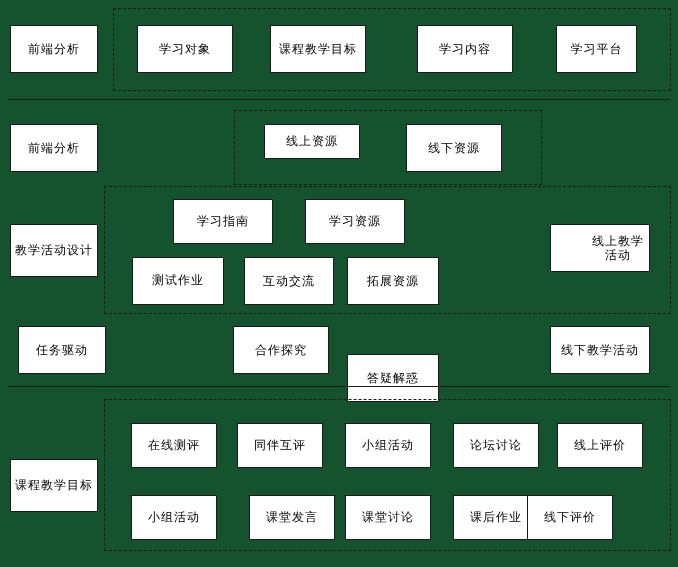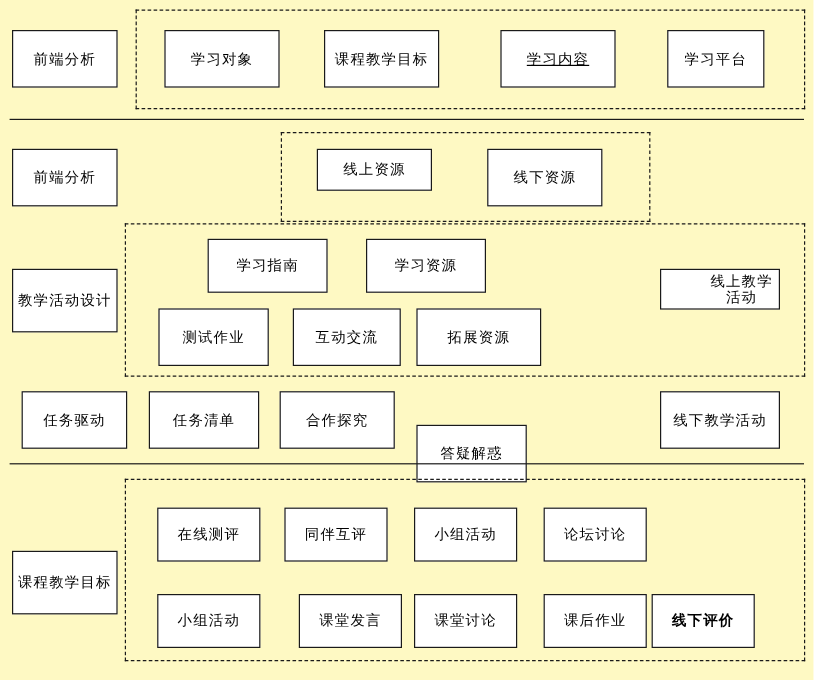--- a/index.html
+++ b/index.html
@@ -7,21 +7,21 @@
     padding: 0;
     background: #ffffff;
   }
   body {
     font-family: "Liberation Sans", sans-serif;
   }
   #canvas {
     position: relative;
     width: 678px;
     height: 567px;
-    background: #fef9c3;
+    background: #14532d;
     overflow: hidden;
   }
   .box {
     position: absolute;
     box-sizing: border-box;
     border: 1px solid #1a1a1a;
     background: #ffffff;
     display: flex;
     align-items: center;
     justify-content: center;
@@ -47,62 +47,62 @@
 <body>
 
 <div id="canvas">
 
   <div class="dash" style="left:113px; top:8px; width:558px; height:83px;"></div>
 
   <div class="box" style="left:10px; top:25px; width:88px; height:48px;">前端分析</div>
 
   <div class="box" style="left:137px; top:25px; width:96px; height:48px;">学习对象</div>
   <div class="box" style="left:270px; top:25px; width:96px; height:48px;">课程教学目标</div>
-  <div class="box" style="left:417px; top:25px; width:96px; height:48px;text-decoration:underline;">学习内容</div>
+  <div class="box" style="left:417px; top:25px; width:96px; height:48px;">学习内容</div>
   <div class="box" style="left:556px; top:25px; width:81px; height:48px;">学习平台</div>
 
   <div class="hline" style="left:8px; top:99px; width:662px;"></div>
 
   <div class="dash" style="left:234px; top:110px; width:308px; height:75px;"></div>
 
   <div class="box" style="left:10px; top:124px; width:88px; height:48px;">前端分析</div>
 
   <div class="box" style="left:264px; top:124px; width:96px; height:35px;">线上资源</div>
   <div class="box" style="left:406px; top:124px; width:96px; height:48px;">线下资源</div>
 
   <div class="dash" style="left:104px; top:186px; width:567px; height:128px;"></div>
 
   <div class="box" style="left:10px; top:224px; width:88px; height:53px;">教学活动设计</div>
 
   <div class="box" style="left:173px; top:199px; width:100px; height:45px;">学习指南</div>
   <div class="box" style="left:305px; top:199px; width:100px; height:45px;">学习资源</div>
 
-  <div class="box" style="left:132px; top:257px; width:92px; height:48px;">测试作业</div>
+  <div class="box" style="left:132px; top:257px; width:92px; height:48px;font-family:Liberation Mono, monospace;">测试作业</div>
   <div class="box" style="left:244px; top:257px; width:90px; height:48px;">互动交流</div>
-  <div class="box" style="left:347px; top:257px; width:104px; height:48px;">拓展资源</div>
+  <div class="box" style="left:347px; top:257px; width:92px; height:48px;">拓展资源</div>
 
-  <div class="box" style="left:550px; top:224px; width:100px; height:34px;padding-left:36px;">线上教学活动</div>
+  <div class="box" style="left:550px; top:224px; width:100px; height:48px;padding-left:36px;">线上教学活动</div>
 
   <div class="box" style="left:18px; top:326px; width:88px; height:48px;">任务驱动</div>
 
-  <div class="box" style="left:124px; top:326px; width:92px; height:48px;">任务清单</div>
   <div class="box" style="left:233px; top:326px; width:96px; height:48px;">合作探究</div>
   <div class="box" style="left:347px; top:326px; width:92px; height:48px;margin-top:28px;">答疑解惑</div>
   <div class="box" style="left:550px; top:326px; width:100px; height:48px;">线下教学活动</div>
 
   <div class="hline" style="left:8px; top:386px; width:662px;"></div>
 
   <div class="dash" style="left:104px; top:399px; width:567px; height:152px;"></div>
 
   <div class="box" style="left:10px; top:459px; width:88px; height:53px;">课程教学目标</div>
 
   <div class="box" style="left:131px; top:423px; width:86px; height:45px;">在线测评</div>
   <div class="box" style="left:237px; top:423px; width:86px; height:45px;">同伴互评</div>
   <div class="box" style="left:345px; top:423px; width:86px; height:45px;">小组活动</div>
   <div class="box" style="left:453px; top:423px; width:86px; height:45px;">论坛讨论</div>
+  <div class="box" style="left:557px; top:423px; width:86px; height:45px;">线上评价</div>
 
   <div class="box" style="left:131px; top:495px; width:86px; height:45px;">小组活动</div>
   <div class="box" style="left:237px; top:495px; width:86px; height:45px;margin-left:12px;">课堂发言</div>
   <div class="box" style="left:345px; top:495px; width:86px; height:45px;">课堂讨论</div>
   <div class="box" style="left:453px; top:495px; width:86px; height:45px;">课后作业</div>
-  <div class="box" style="left:543px; top:495px; width:86px; height:45px;font-weight:bold;">线下评价</div>
+  <div class="box" style="left:527px; top:495px; width:86px; height:45px;">线下评价</div>
 
 </div>
 
 </body></html>

